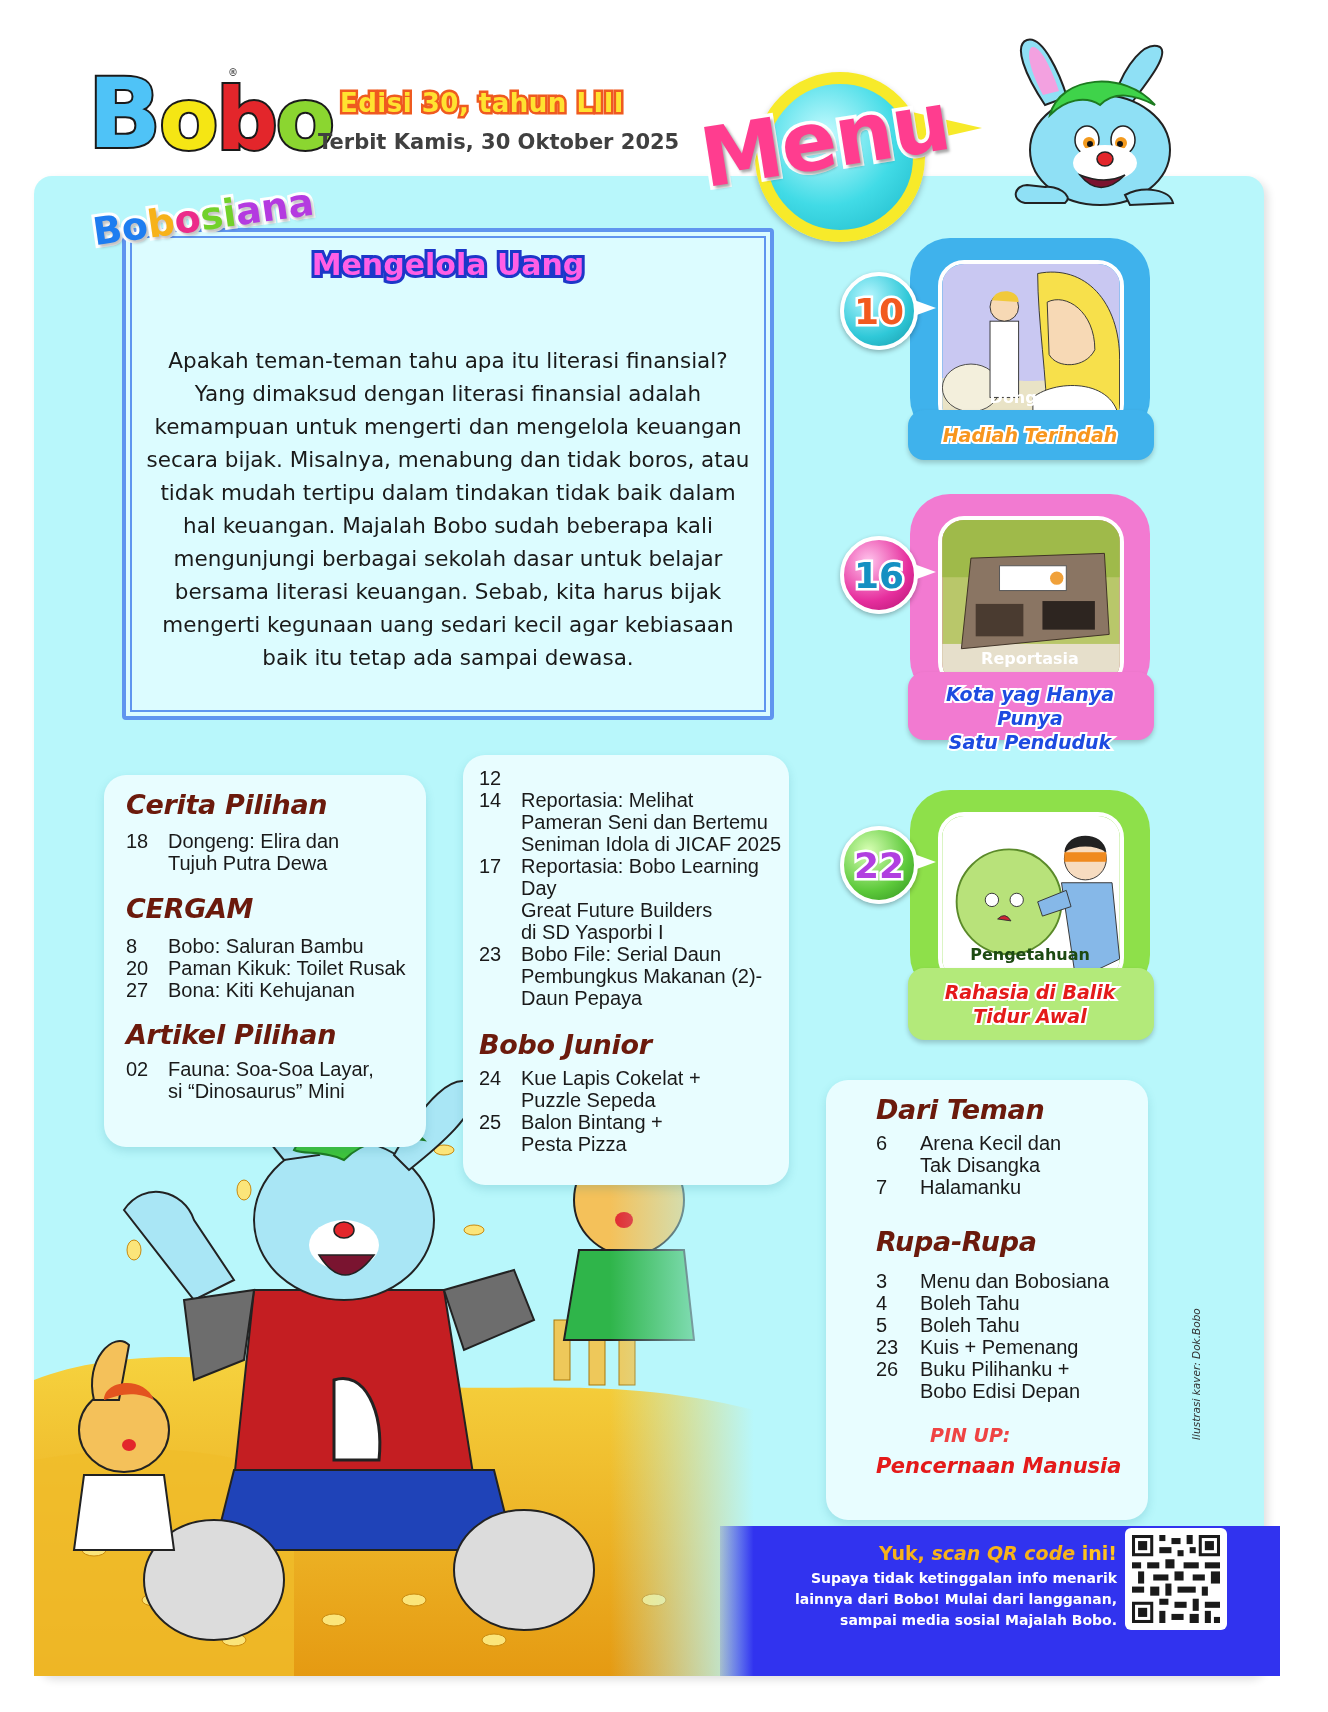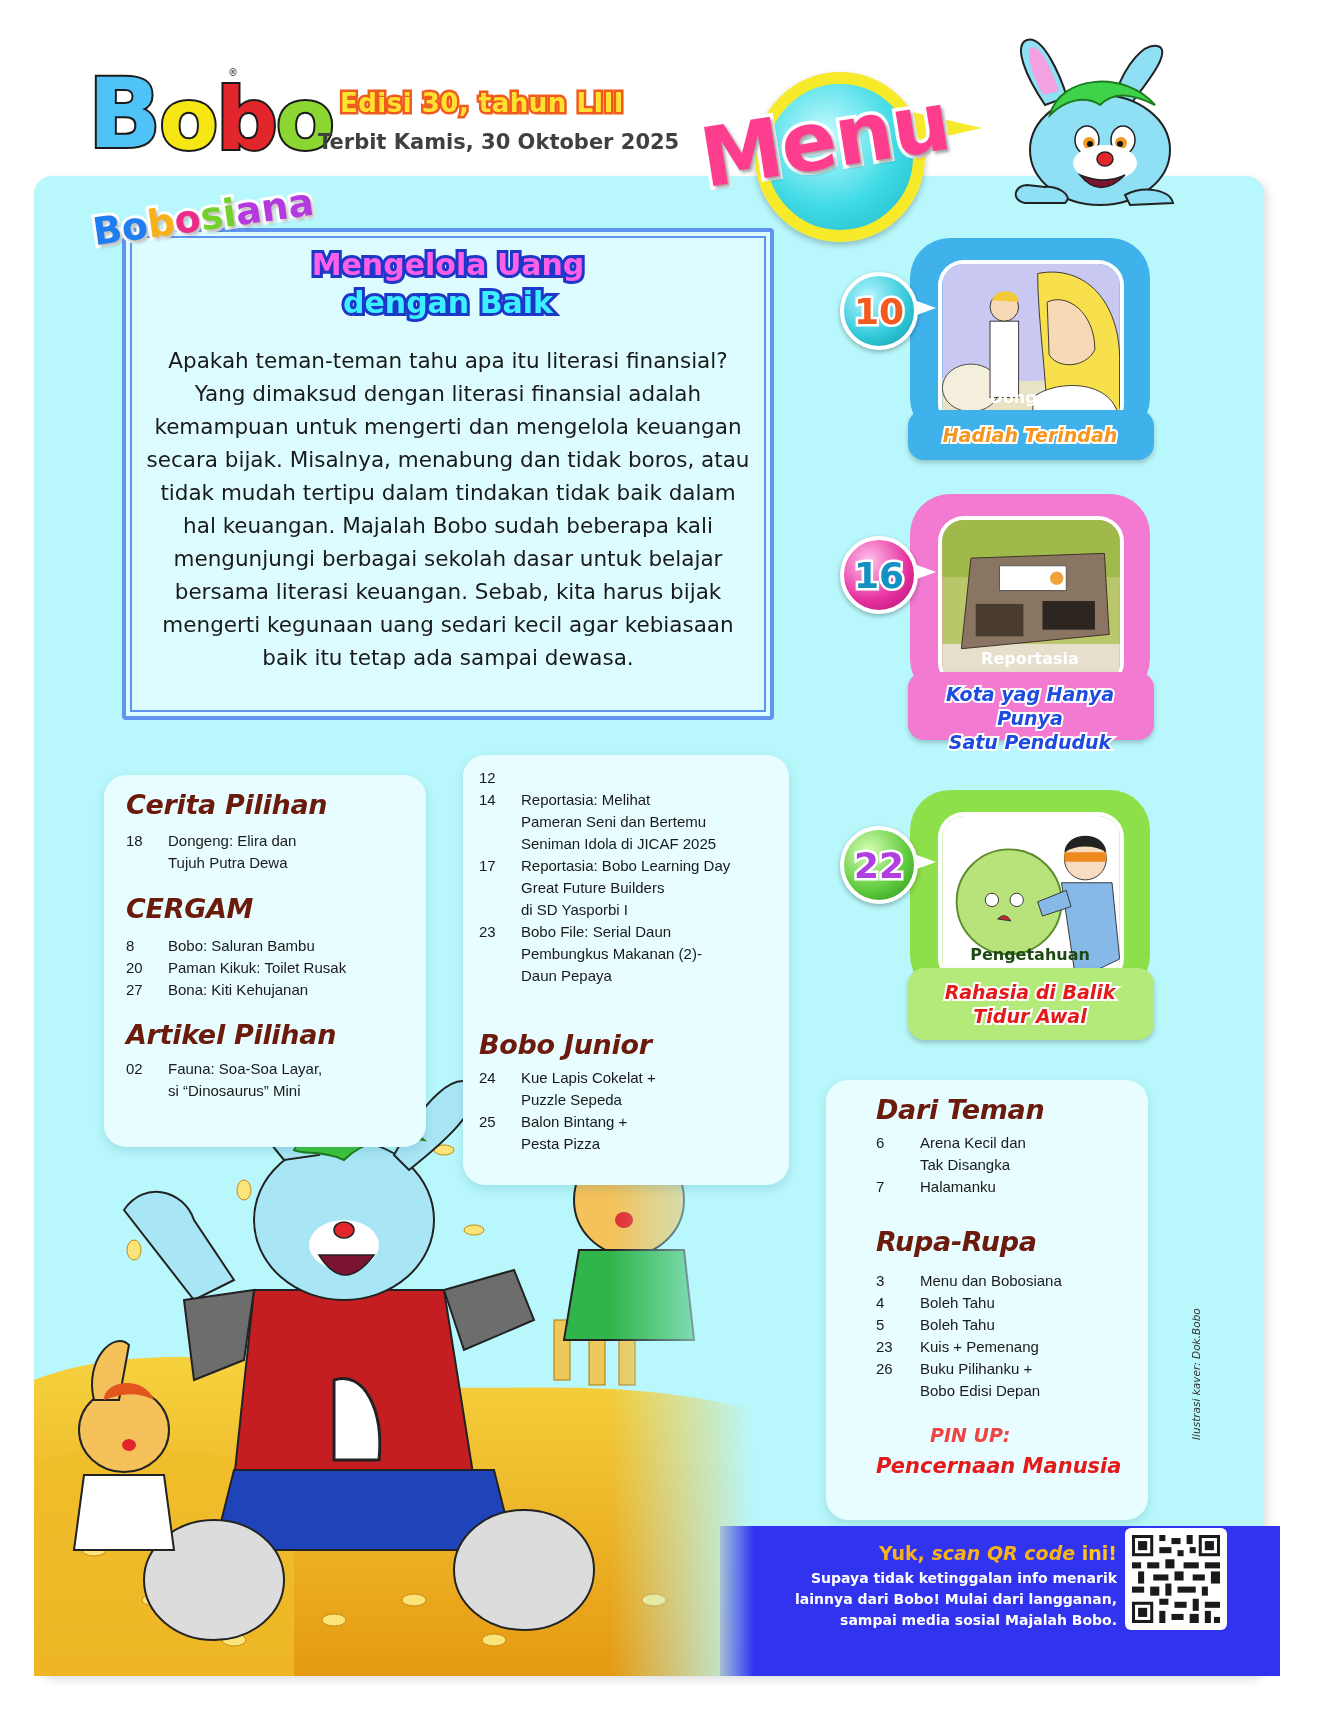--- a/index.html
+++ b/index.html
@@ -57,21 +57,21 @@
     font-size: 21.5px; line-height: 33px; color: #1a1a1a; }
 
   
   .card { position: absolute; background: #e8fdff; border-radius: 22px; box-shadow: 0 4px 10px rgba(30,120,140,0.18); }
   .card-1 { left: 104px; top: 755px; width: 322px; height: 372px; margin-top: 20px; }
   .card-2 { left: 463px; top: 755px; width: 326px; height: 430px; }
   .card-3 { left: 826px; top: 1080px; width: 322px; height: 440px; }
 
   .sec-title { position: absolute; font-family: "DejaVu Sans", sans-serif; font-weight: bold; font-style: italic;
     font-size: 27px; color: #6b1a0c; letter-spacing: -0.3px; }
-  .toc { position: absolute; font-family: "Liberation Sans", sans-serif; font-size: 15px; line-height: 22px; color: #1a1a1a; }
+  .toc { position: absolute; font-family: "Liberation Sans", sans-serif; font-size: 20px; line-height: 22px; color: #1a1a1a; }
   .toc .row { display: flex; }
   .toc .num { width: 42px; flex: none; }
   .toc .txt { white-space: pre-line; }
   .card-3 .toc .num { width: 44px; }
 
   .pinup-label { position: absolute; left: 930px; top: 1424px; font-family: "DejaVu Sans", sans-serif; font-weight: bold; font-style: italic; font-size: 19px; color: #ef4444; }
   .pinup-title { position: absolute; left: 876px; top: 1454px; font-family: "DejaVu Sans", sans-serif; font-weight: bold; font-style: italic; font-size: 21px; color: #e41a1a; }
 
   
   .feature { position: absolute; left: 910px; width: 240px; }
@@ -134,21 +134,20 @@
   <ellipse cx="100" cy="128" rx="32" ry="18" fill="#ffffff"></ellipse>
   <ellipse cx="100" cy="124" rx="8" ry="7" fill="#e3262b" stroke="#222" stroke-width="1.5"></ellipse>
   <path d="M75 140 Q95 165 120 140 Q100 150 75 140 Z" fill="#7a1430" stroke="#222" stroke-width="1.5"></path>
   <path d="M22 150 C10 150 5 165 20 168 L60 168 C70 160 50 150 40 152 Z" fill="#8fe0f5" stroke="#222" stroke-width="2"></path>
   <path d="M120 160 C140 150 165 155 168 168 L125 170 Z" fill="#8fe0f5" stroke="#222" stroke-width="2"></path>
 </svg>
 
 <div class="article-box">
   <div class="article-title">
     <span class="t1">Mengelola Uang</span>
-    <span class="t2">dengan Baik</span>
   </div>
   <div class="article-body">Apakah teman-teman tahu apa itu literasi finansial? Yang dimaksud dengan literasi finansial adalah kemampuan untuk mengerti dan mengelola keuangan secara bijak. Misalnya, menabung dan tidak boros, atau tidak mudah tertipu dalam tindakan tidak baik dalam hal keuangan. Majalah Bobo sudah beberapa kali mengunjungi berbagai sekolah dasar untuk belajar bersama literasi keuangan. Sebab, kita harus bijak mengerti kegunaan uang sedari kecil agar kebiasaan baik itu tetap ada sampai dewasa.</div>
 </div>
 <div class="bobosiana-tag">
   <span>Bo</span><span>b</span><span>o</span><span>si</span><span>ana</span>
 </div>
 
 <svg class="illustration" viewBox="0 0 720 596">
   <defs>
     <linearGradient id="coinpile" x1="0" y1="0" x2="0" y2="1">

